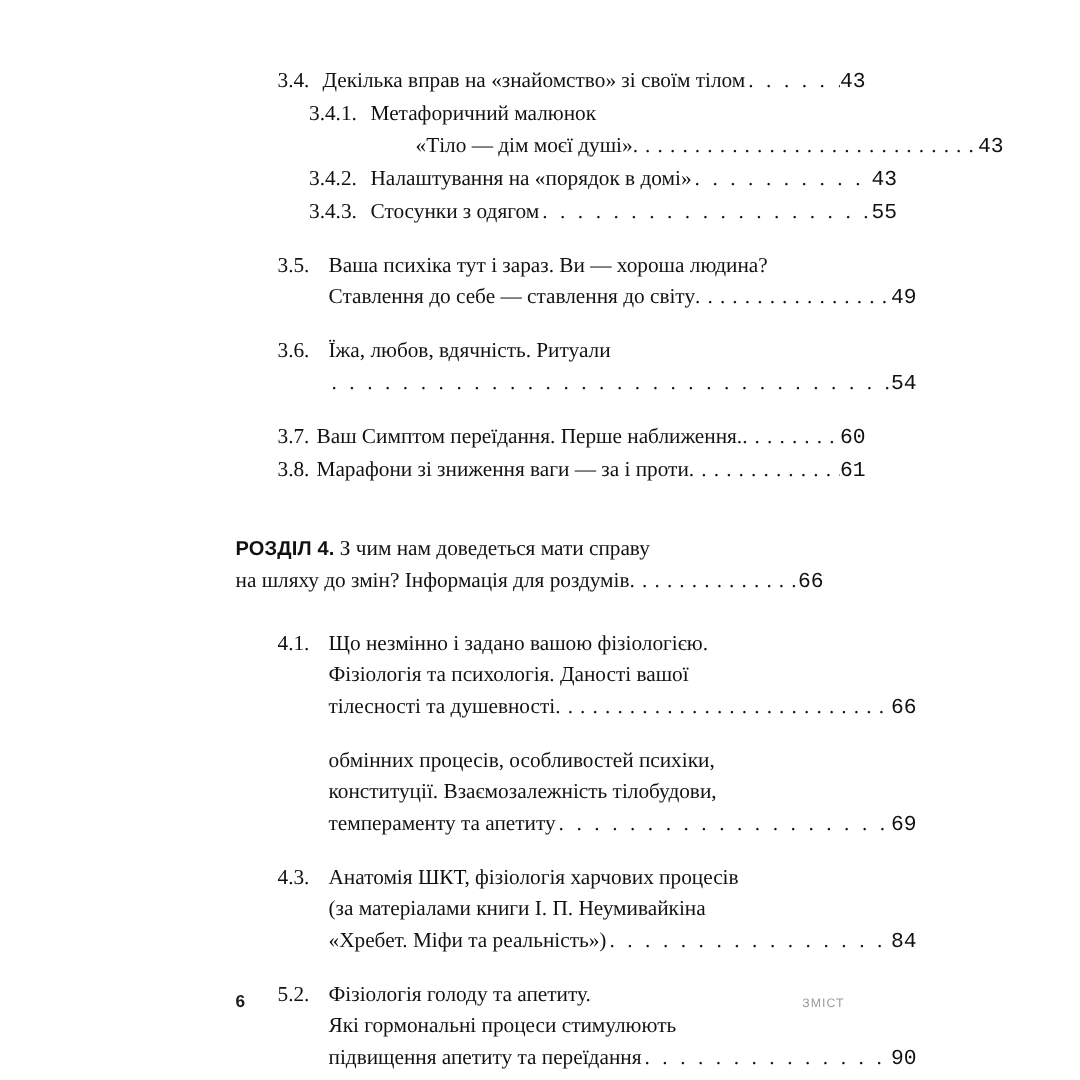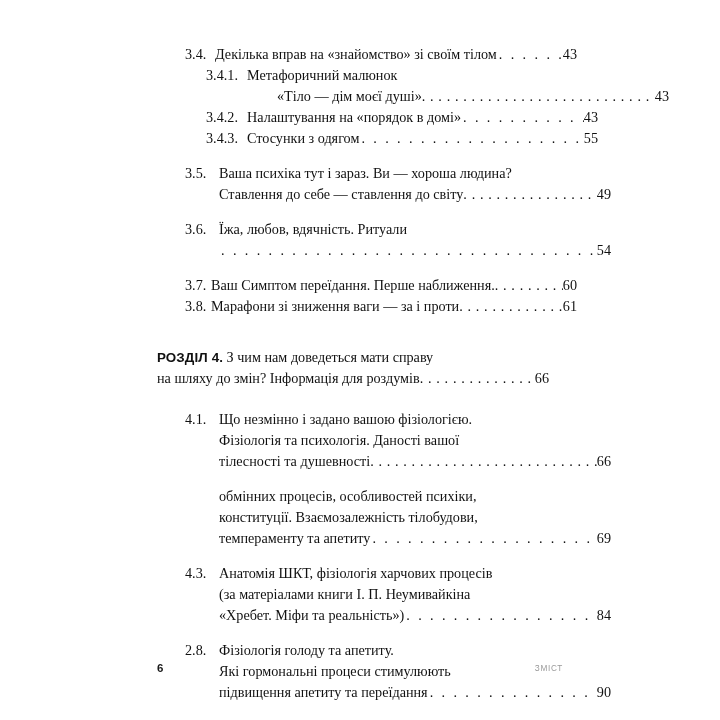--- a/index.html
+++ b/index.html
@@ -52,21 +52,21 @@
   .lvl1 .num { width: 30px; }
   .lvl1 .cont { padding-left: 30px; }
 
   .lvl1w .num { width: 34px; }          
   .lvl1w .cont { padding-left: 34px; }
 
   .lvl1n .num { width: 26px; }
 
   .lvl2 { margin-left: 49px; }          
   .lvl2 .num { width: 41px; }
-  .lvl2 .cont { padding-left: 71px; align-items: flex-end; }
+  .lvl2 .cont { padding-left: 71px; }
 
   .chapter {
     margin-left: 0;
     font-size: 14.2px;
     line-height: 21px;
   }
   .chapter .chlabel {
     font-family: "Liberation Sans", "DejaVu Sans", sans-serif;
     font-weight: bold;
     font-size: 13.4px;
@@ -95,20 +95,21 @@
     color: #111111;
     margin-left: 2px;
     margin-right: 0px;
     text-align: left;
   }
   .row .dots.tight { letter-spacing: 0.6px; margin-left: 0px; }
   .row .pg {
     flex: 0 0 auto;
     text-align: right;
     white-space: nowrap;
+    font-family: Liberation Mono, monospace;
   }
 
   
   .footer {
     position: absolute;
     left: 157px;
     right: 157px;
     top: 662px;
     height: 20px;
   }
@@ -289,21 +290,21 @@
         <div class="row cont">
           <span class="txt">«Хребет. Міфи та реальність»)</span>
           <span class="dots">. . . . . . . . . . . . . . . . . . . . . . . . . . . . . . . . . . . . . . . . . . . . . . . . . . . . . . .</span>
           <span class="pg">84</span>
         </div>
       </div>
     </div>
 
     <div class="entry lvl1 lvl1w gap-sm">
       <div class="ln">
-        <span class="txt num">2.8.</span><span class="txt">Фізіологія голоду та апетиту.</span>
+        <span class="txt num">5.2.</span><span class="txt">Фізіологія голоду та апетиту.</span>
       </div>
       <div class="ln">
         <span class="txt cont">Які гормональні процеси стимулюють</span>
       </div>
       <div class="ln">
         <div class="row cont">
           <span class="txt">підвищення апетиту та переїдання</span>
           <span class="dots">. . . . . . . . . . . . . . . . . . . . . . . . . . . . . . . . . . . . . . . . . . . . . . . . . . . . . . .</span>
           <span class="pg">90</span>
         </div>

